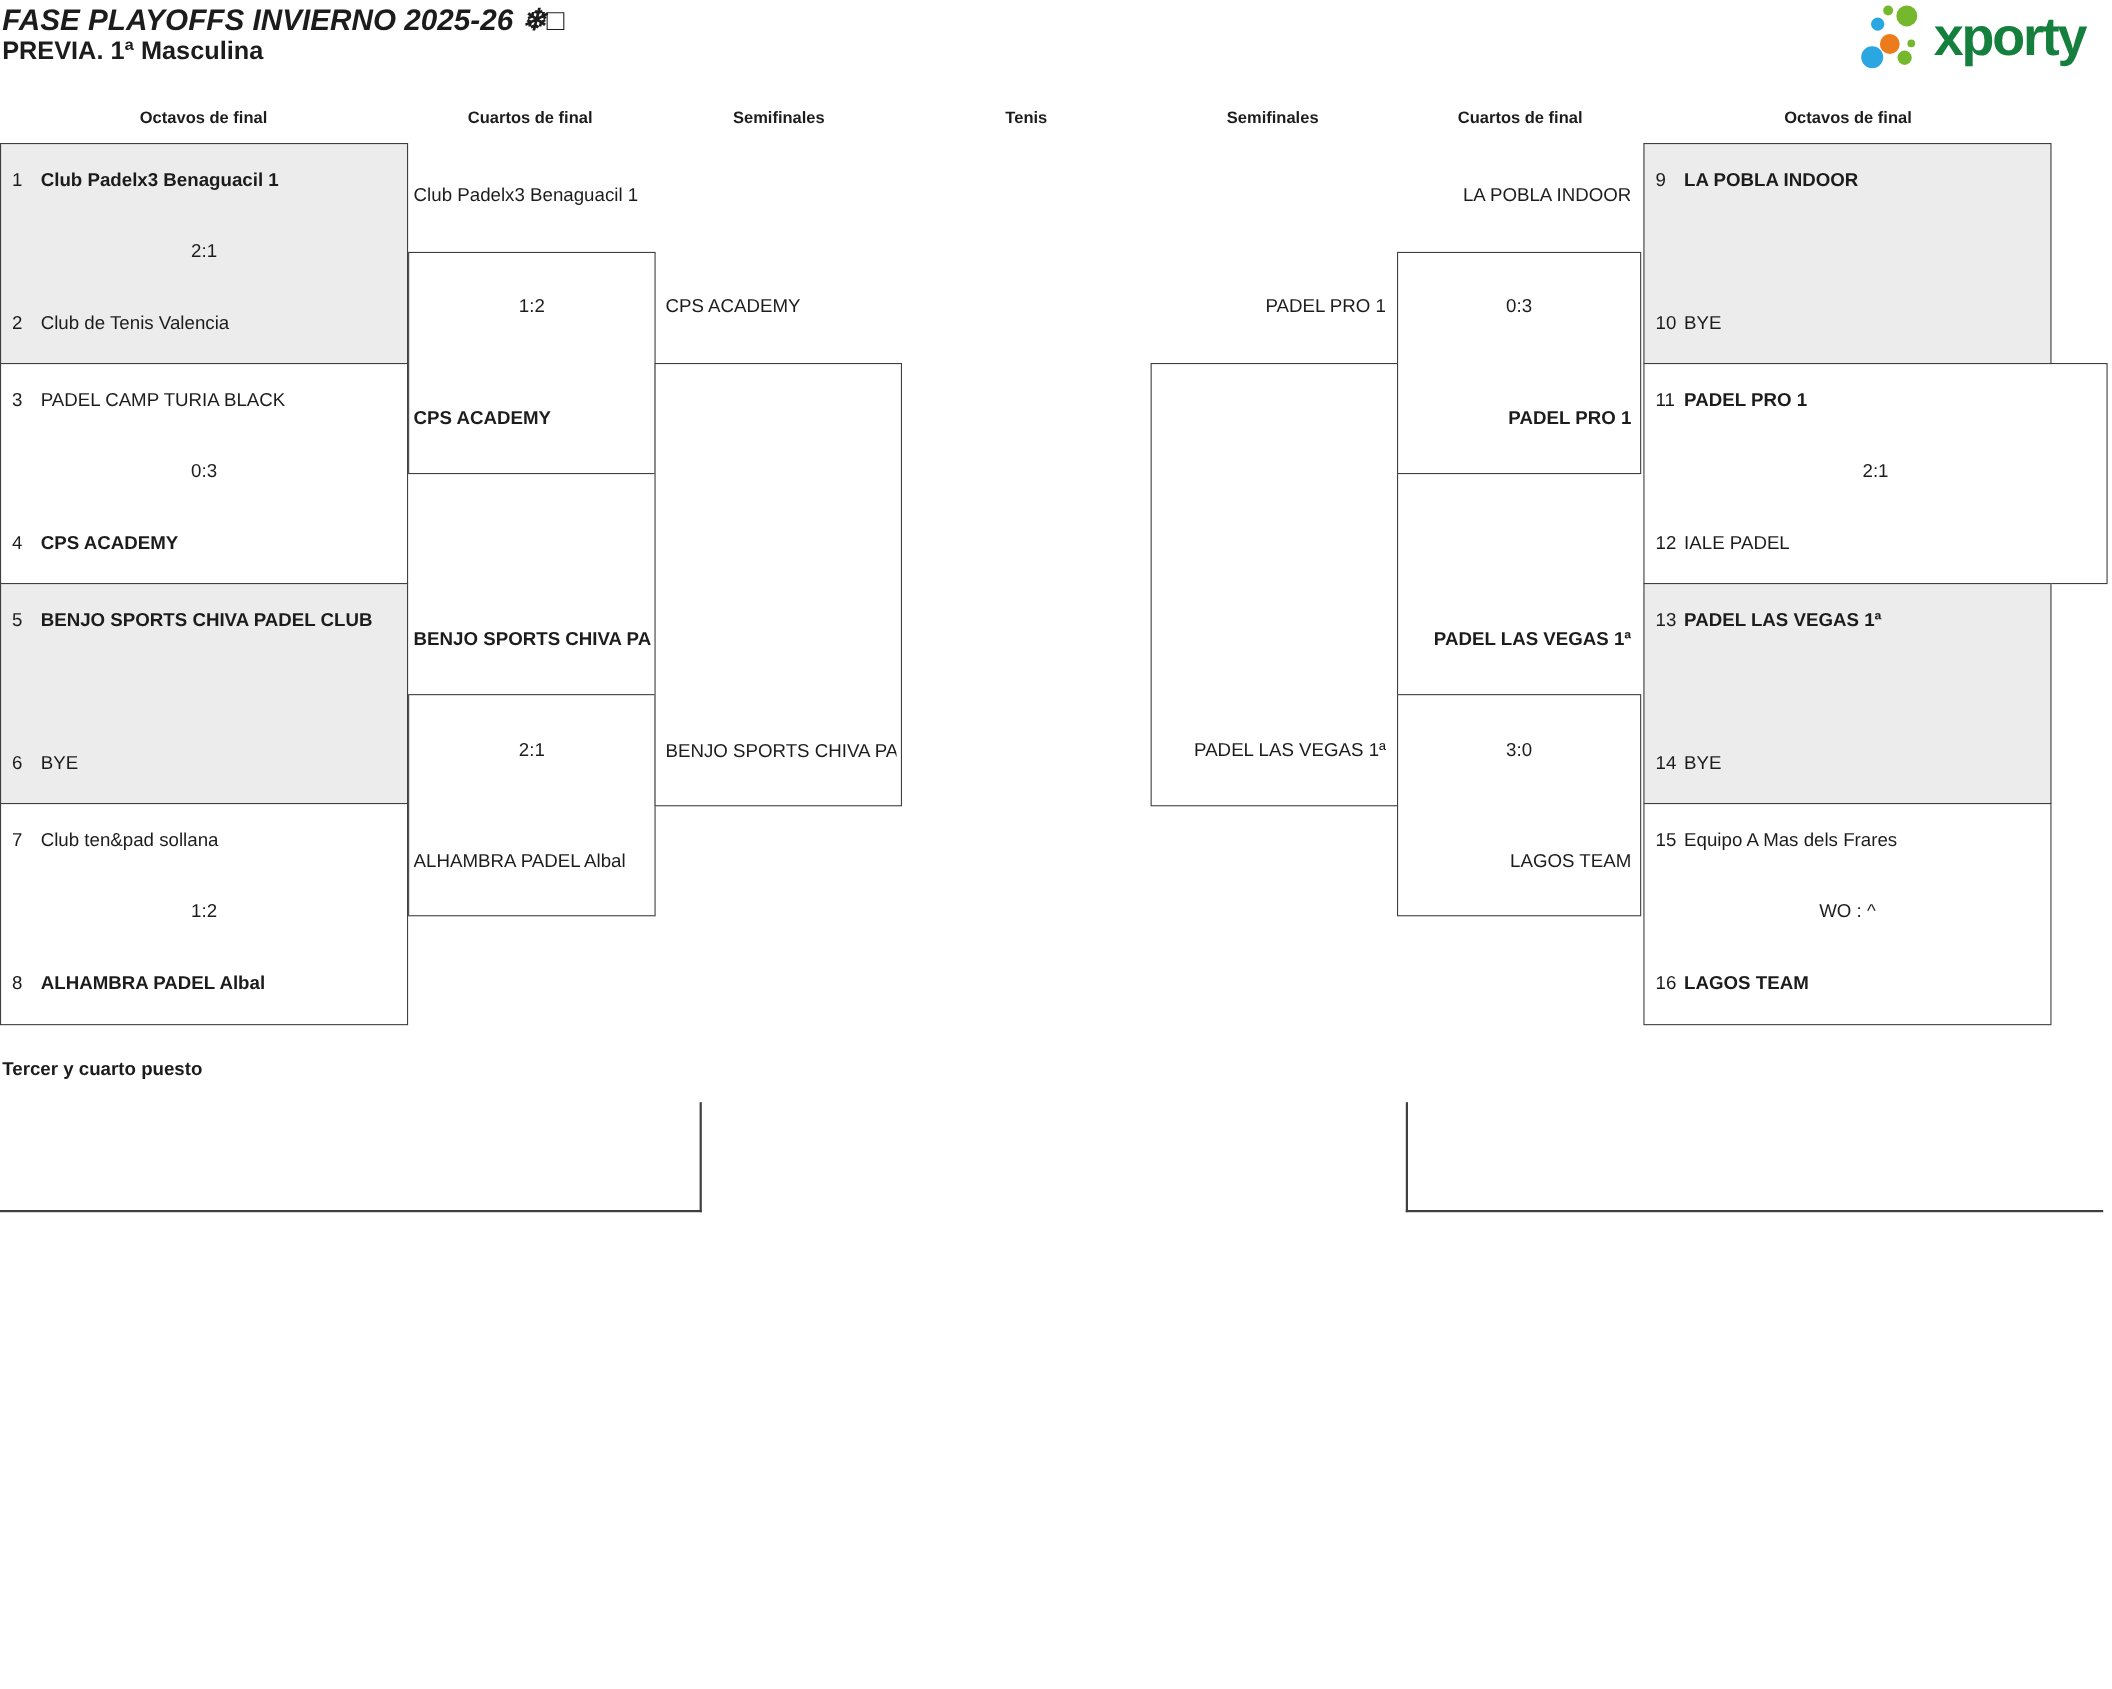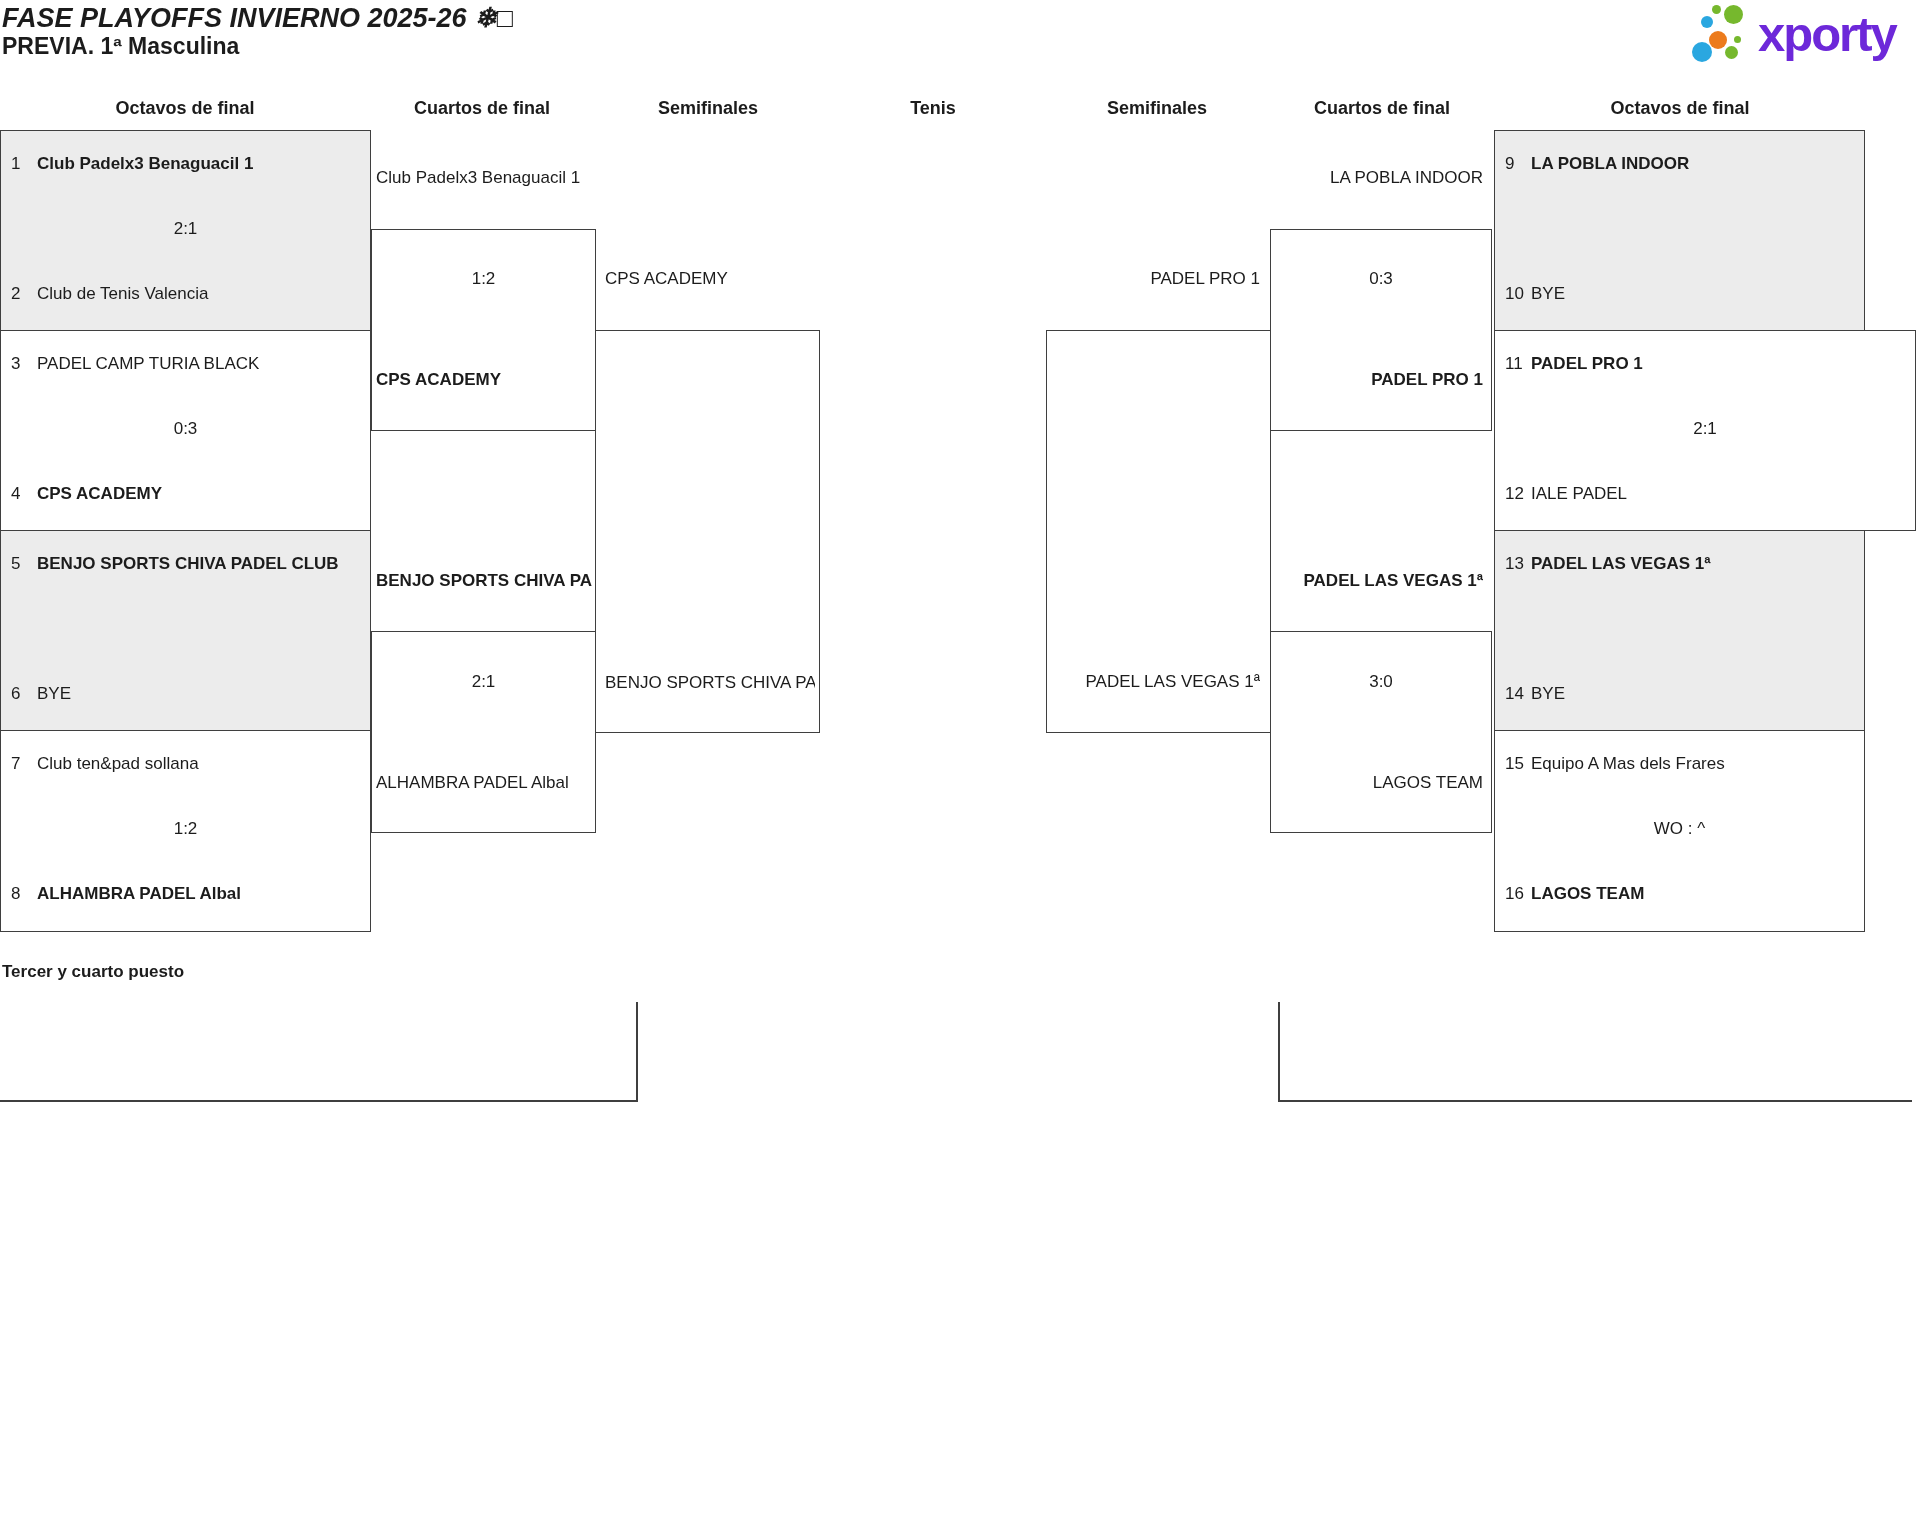--- a/index.html
+++ b/index.html
@@ -9,21 +9,21 @@
   }
   
   .title{position:absolute;left:2px;top:2px;font-size:27px;font-weight:700;white-space:nowrap;font-style:italic;}
   .subtitle{position:absolute;left:2px;top:33px;font-size:23px;font-weight:700;white-space:nowrap;}
   
   .logo{position:absolute;left:1680px;top:0;width:238px;height:70px;cursor:pointer;}
   .logo .dot{position:absolute;border-radius:50%;}
   .logo .word{position:absolute;left:78px;top:6px;font-size:49px;font-weight:700;letter-spacing:-2px;}
   
   .round-h{position:absolute;top:97px;width:220px;height:22px;line-height:22px;
-    font-size:18px;font-weight:600;text-align:center;white-space:nowrap;}
+    font-size:15px;font-weight:600;text-align:center;white-space:nowrap;}
   
   .mbox{position:absolute;border:1px solid #3f3f3f;background:#ffffff;box-sizing:border-box;}
   .mbox.shaded{background:#ececec;}
   .orow{position:absolute;left:10px;right:6px;height:26px;line-height:26px;font-size:17px;
     white-space:nowrap;overflow:hidden;display:flex;}
   .orow .seed{flex:0 0 26px;}
   .orow.r1{top:20px;}
   .orow.rs{top:85px;left:0;right:0;display:block;text-align:center;}
   .orow.r2{top:150px;}
   
@@ -46,21 +46,21 @@
   <div class="subtitle">PREVIA. 1ª Masculina</div>
 
   <div class="logo">
     <span class="dot" style="left:32px;top:5px;width:9px;height:9px;background:#76b82d;"></span>
     <span class="dot" style="left:44px;top:5px;width:19px;height:19px;background:#76b82d;"></span>
     <span class="dot" style="left:21px;top:16px;width:12px;height:12px;background:#2aa7e0;"></span>
     <span class="dot" style="left:29px;top:31px;width:18px;height:18px;background:#ec7b1c;"></span>
     <span class="dot" style="left:54px;top:36px;width:7px;height:7px;background:#76b82d;"></span>
     <span class="dot" style="left:12px;top:42px;width:20px;height:20px;background:#2aa7e0;"></span>
     <span class="dot" style="left:45px;top:46px;width:13px;height:13px;background:#76b82d;"></span>
-    <span class="word" style="color:#6d28d9;">xporty</span>
+    <span class="word" style="color:#15803d;">xporty</span>
   </div>
 
   <div class="round-h" style="left:75px;">Octavos de final</div>
   <div class="round-h" style="left:372px;">Cuartos de final</div>
   <div class="round-h" style="left:598px;">Semifinales</div>
   <div class="round-h" style="left:823px;">Tenis</div>
   <div class="round-h" style="left:1047px;">Semifinales</div>
   <div class="round-h" style="left:1272px;">Cuartos de final</div>
   <div class="round-h" style="left:1570px;">Octavos de final</div>
 

